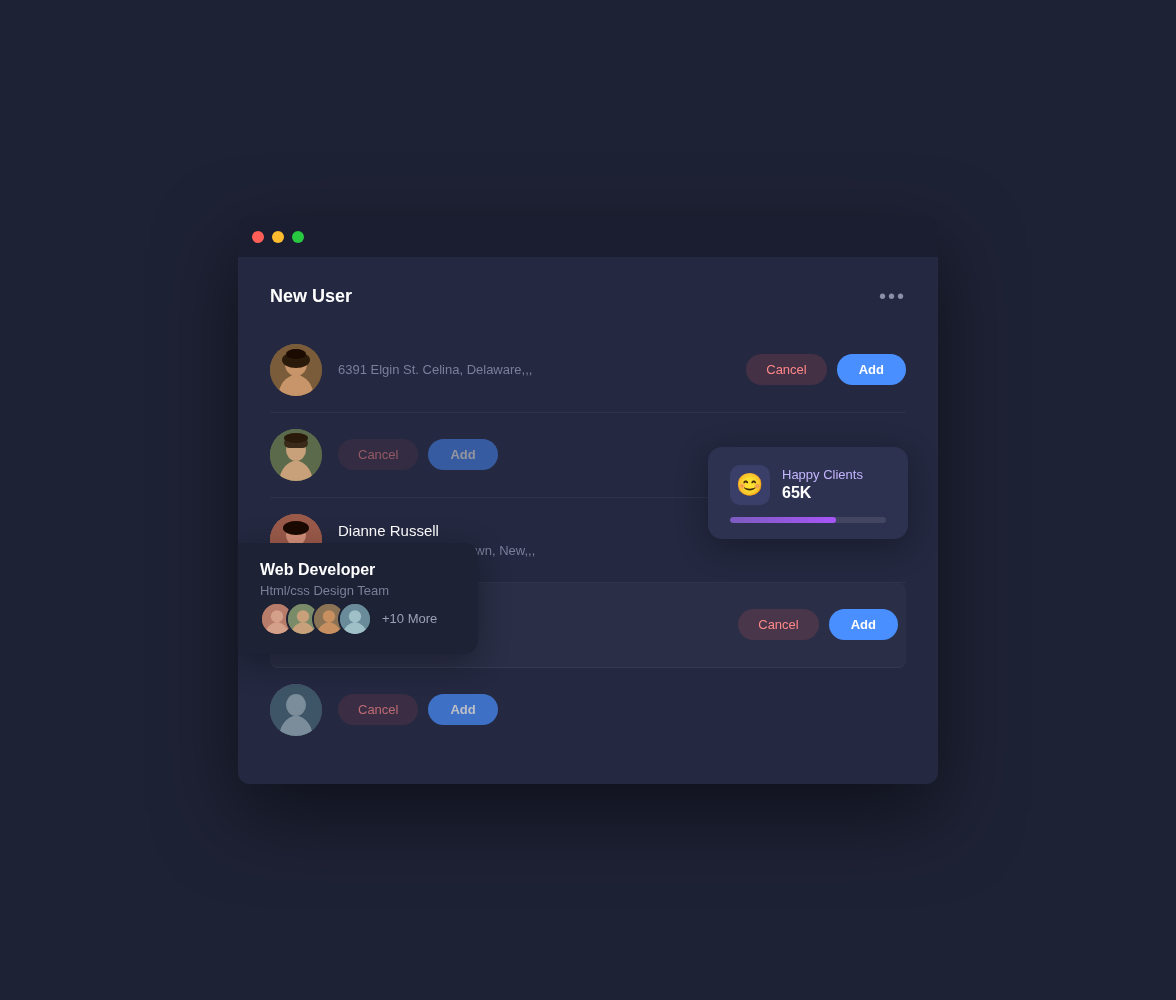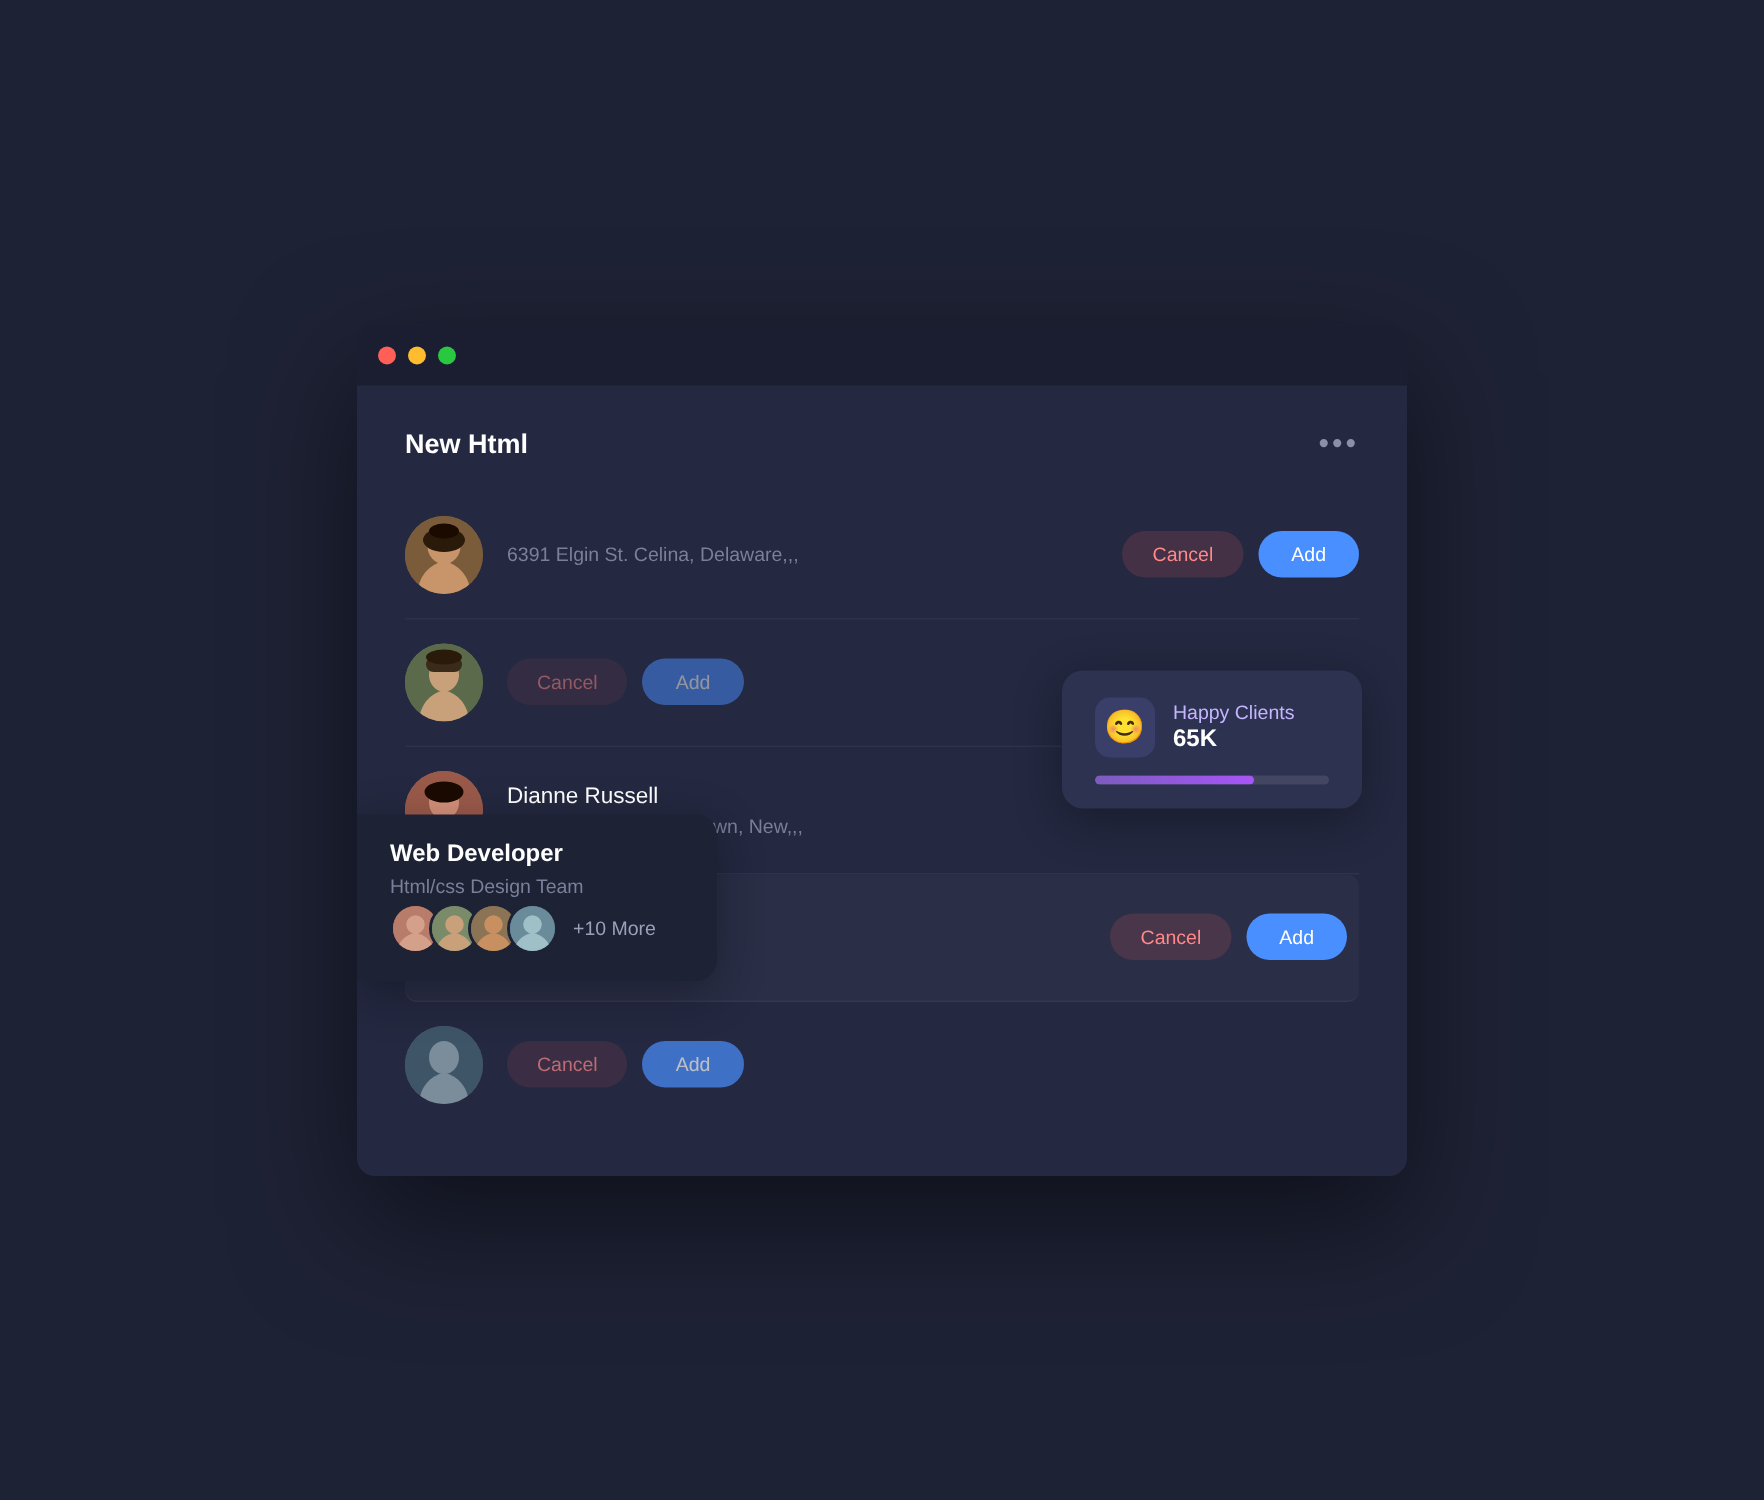--- a/index.html
+++ b/index.html
@@ -153,21 +153,21 @@
       cursor: pointer;
     }
 
     .btn-add {
       padding: 8px 22px;
       border-radius: 20px;
       background-color: #4a8fff;
       color: #ffffff;
       border: none;
       font-size: 13px;
-      font-weight: 400;
+      font-weight: 700;
       cursor: pointer;
     }
 
     
     .happy-clients-card {
       position: absolute;
       right: 30px;
       top: 190px;
       background-color: #2d3250;
       border-radius: 14px;
@@ -295,21 +295,21 @@
 
   <div class="title-bar">
     <div class="dot dot-red"></div>
     <div class="dot dot-yellow"></div>
     <div class="dot dot-green"></div>
   </div>
 
   <div class="content">
 
     <div class="section-header">
-      <span class="section-title">New Html</span>
+      <span class="section-title">New User</span>
       <span class="more-dots">•••</span>
     </div>
 
     <div class="user-list">
 
       <div class="user-row">
         <div class="avatar avatar-arlene">
           <svg viewBox="0 0 52 52" xmlns="http://www.w3.org/2000/svg">
             <rect width="52" height="52" fill="#7a5c3a"></rect>
             <ellipse cx="26" cy="20" rx="11" ry="12" fill="#c8956a"></ellipse>

